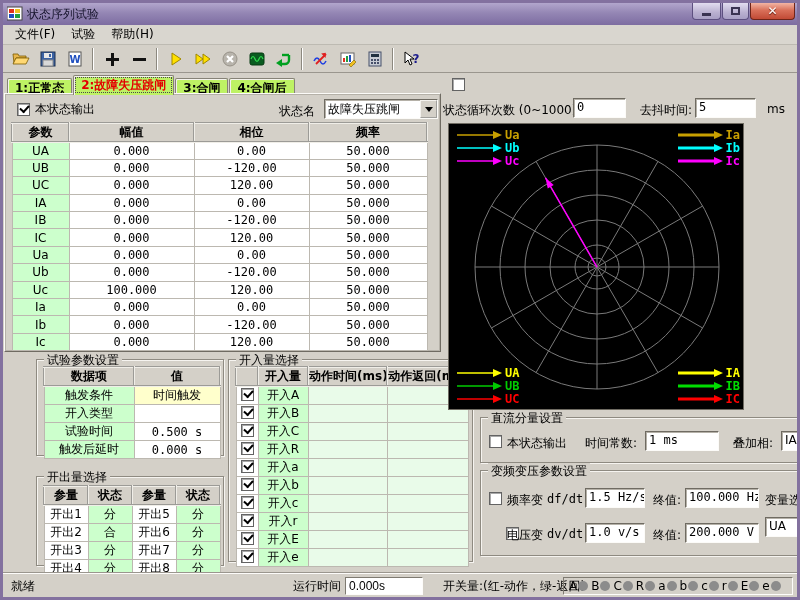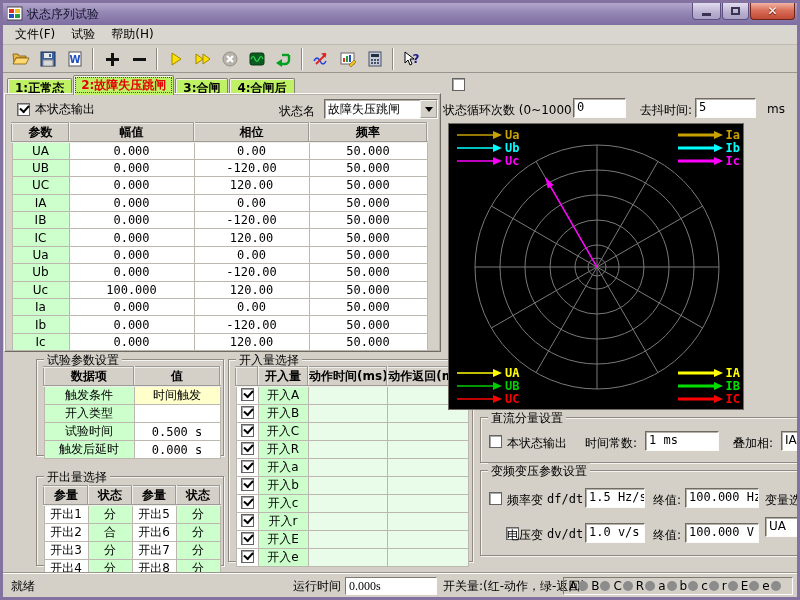--- a/index.html
+++ b/index.html
@@ -636,33 +636,33 @@
       <span class="abs lbl" style="left:66px; top:21px; font-family:'DejaVu Sans Mono',monospace;">df/dt:</span>
       <div class="abs tbx" style="left:104px; top:17px; width:60px; height:20px;">1.5 Hz/s</div>
       <span class="abs lbl" style="left:172px; top:21px;">终值:</span>
       <div class="abs tbx" style="left:204px; top:17px; width:74px; height:20px;">100.000 Hz</div>
       <span class="abs lbl" style="left:284px; top:21px;">变量选择:</span>
       <span class="abs cb" style="left:8px; top:56px;"></span>
       <span class="abs lbl" style="left:26px; top:56px;">电压变</span>
       <span class="abs lbl" style="left:66px; top:56px; font-family:'DejaVu Sans Mono',monospace;">dv/dt:</span>
       <div class="abs tbx" style="left:104px; top:52px; width:60px; height:20px;">1.0 v/s</div>
       <span class="abs lbl" style="left:172px; top:56px;">终值:</span>
-      <div class="abs tbx" style="left:204px; top:52px; width:74px; height:20px;">100.000 V</div>
+      <div class="abs tbx" style="left:204px; top:52px; width:74px; height:20px;">200.000 V</div>
       <div class="abs dd" style="left:284px; top:46px; width:54px; height:20px;">
         <span class="dd-text">UA</span>
         <span class="dd-btn"></span>
       </div>
     </div>
 
   </div>
 
   <div class="statusbar">
     <span class="sb-item lbl" style="left:8px;">就绪</span>
     <span class="sb-item lbl" style="left:290px;">运行时间</span>
-    <div class="sb-item sunken" style="left:342px; width:92px; background:#fff; padding:0 3px; font-family:Liberation Serif, serif;">0.000s</div>
+    <div class="sb-item sunken" style="left:342px; width:78px; background:#fff; padding:0 3px; font-family:Liberation Sans, sans-serif;">0.000s</div>
     <span class="sb-item lbl" style="left:440px;">开关量:(红-动作，绿-返回)</span>
     <div id="ind-panel" class="sb-item sunken" style="left:560px; width:230px; padding:0 5px;">
         <span class="ind">
           <span class="ind-letter">A</span>
           <span class="dot" style="background: rgb(140, 140, 140);"></span>
         </span>
         <span class="ind">
           <span class="ind-letter">B</span>
           <span class="dot" style="background: rgb(140, 140, 140);"></span>
         </span>

